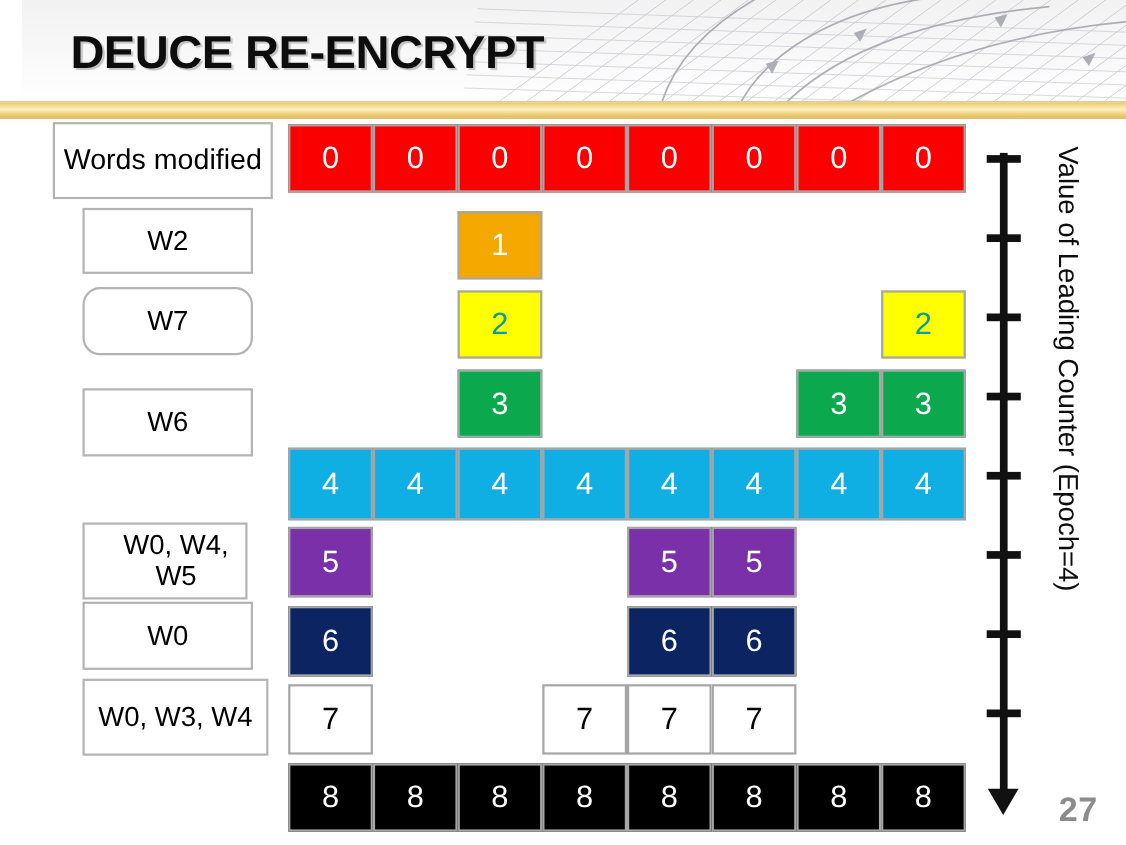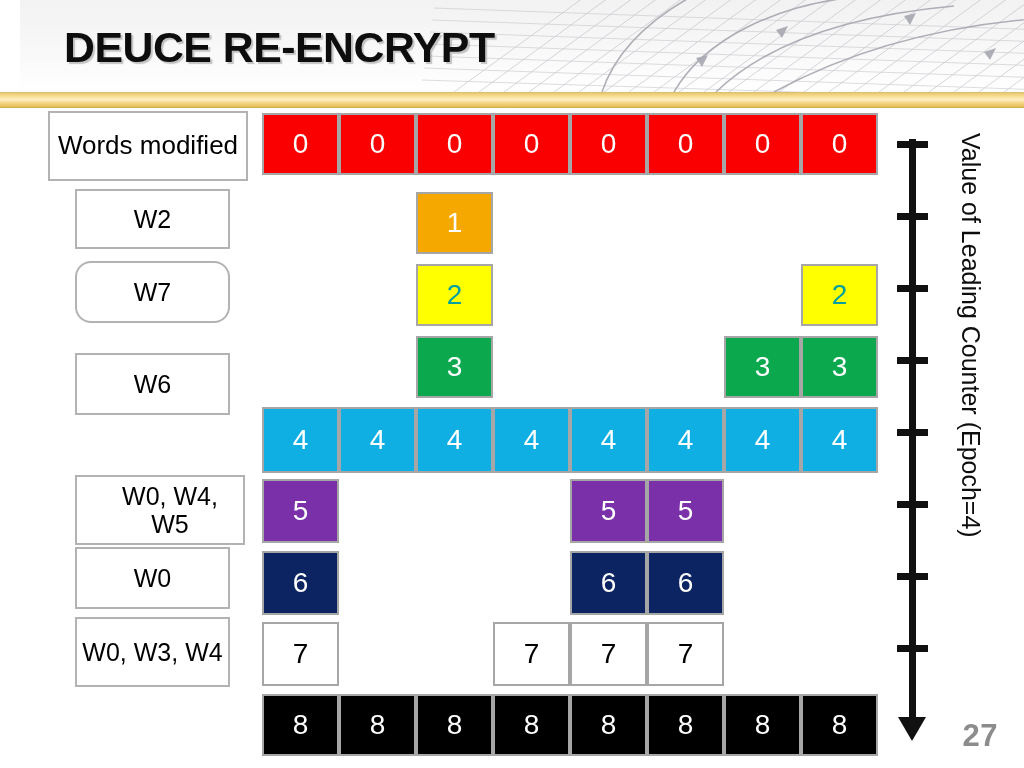--- a/index.html
+++ b/index.html
@@ -195,23 +195,23 @@
   <div class="page-title">DEUCE RE-ENCRYPT</div>
 </div>
 <div class="gold-bar"></div>
 
 <div class="stage">
   <div id="labels-layer">
       <div class="label-box wide" style="left: 48px; top: 8px; width: 200px; height: 70px;">Words modified</div>
       <div class="label-box" style="left: 75px; top: 86px; width: 155px; height: 60px;">W2</div>
       <div class="label-box" style="left: 75px; top: 158px; width: 155px; height: 62px; border-radius: 16px;">W7</div>
       <div class="label-box" style="left: 75px; top: 230px; width: 155px; height: 62px; margin-top: 20px;">W6</div>
-      <div class="label-box" style="left: 75px; top: 372px; width: 170px; height: 70px; padding-left: 24px;">W0, W4, W5</div>
+      <div class="label-box" style="left: 75px; top: 372px; width: 150px; height: 70px; padding-left: 24px;">W0, W4, W5</div>
       <div class="label-box" style="left: 75px; top: 444px; width: 155px; height: 62px;">W0</div>
-      <div class="label-box" style="left: 75px; top: 514px; width: 155px; height: 70px;">W0, W3, W4</div>
+      <div class="label-box" style="left: 75px; top: 514px; width: 169px; height: 70px;">W0, W3, W4</div>
     </div>
   <div id="grid-layer">
       <div class="cell" style="left: 262px; top: 10px; width: 77px; height: 62px; background: rgb(251, 0, 0); color: rgb(255, 255, 255);">0</div>
       <div class="cell" style="left: 339px; top: 10px; width: 77px; height: 62px; background: rgb(251, 0, 0); color: rgb(255, 255, 255);">0</div>
       <div class="cell" style="left: 416px; top: 10px; width: 77px; height: 62px; background: rgb(251, 0, 0); color: rgb(255, 255, 255);">0</div>
       <div class="cell" style="left: 493px; top: 10px; width: 77px; height: 62px; background: rgb(251, 0, 0); color: rgb(255, 255, 255);">0</div>
       <div class="cell" style="left: 570px; top: 10px; width: 77px; height: 62px; background: rgb(251, 0, 0); color: rgb(255, 255, 255);">0</div>
       <div class="cell" style="left: 647px; top: 10px; width: 77px; height: 62px; background: rgb(251, 0, 0); color: rgb(255, 255, 255);">0</div>
       <div class="cell" style="left: 724px; top: 10px; width: 77px; height: 62px; background: rgb(251, 0, 0); color: rgb(255, 255, 255);">0</div>
       <div class="cell" style="left: 801px; top: 10px; width: 77px; height: 62px; background: rgb(251, 0, 0); color: rgb(255, 255, 255);">0</div>

